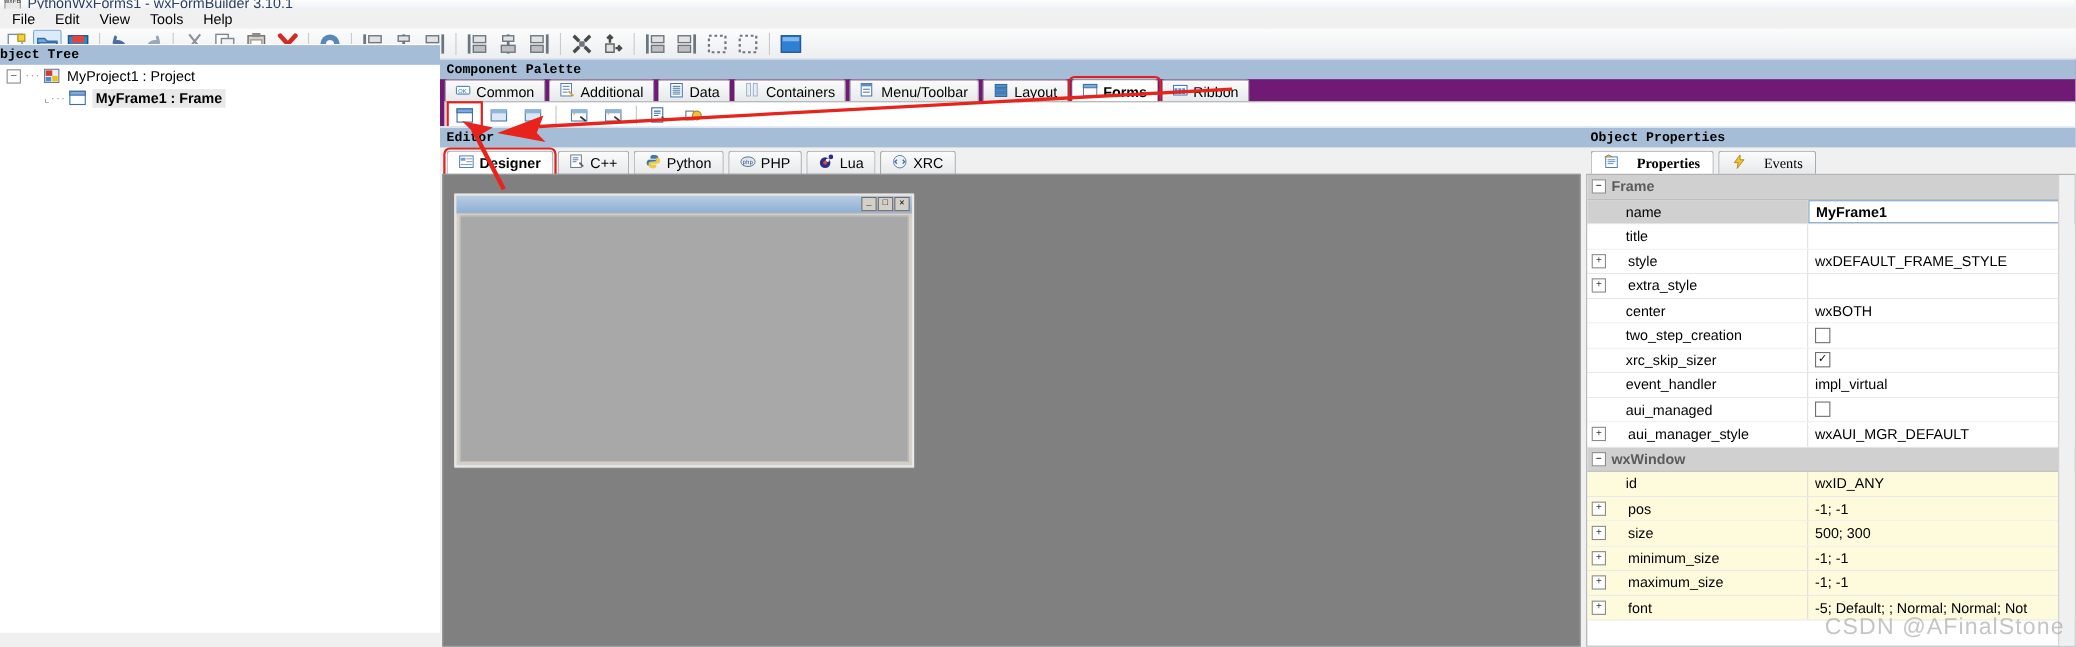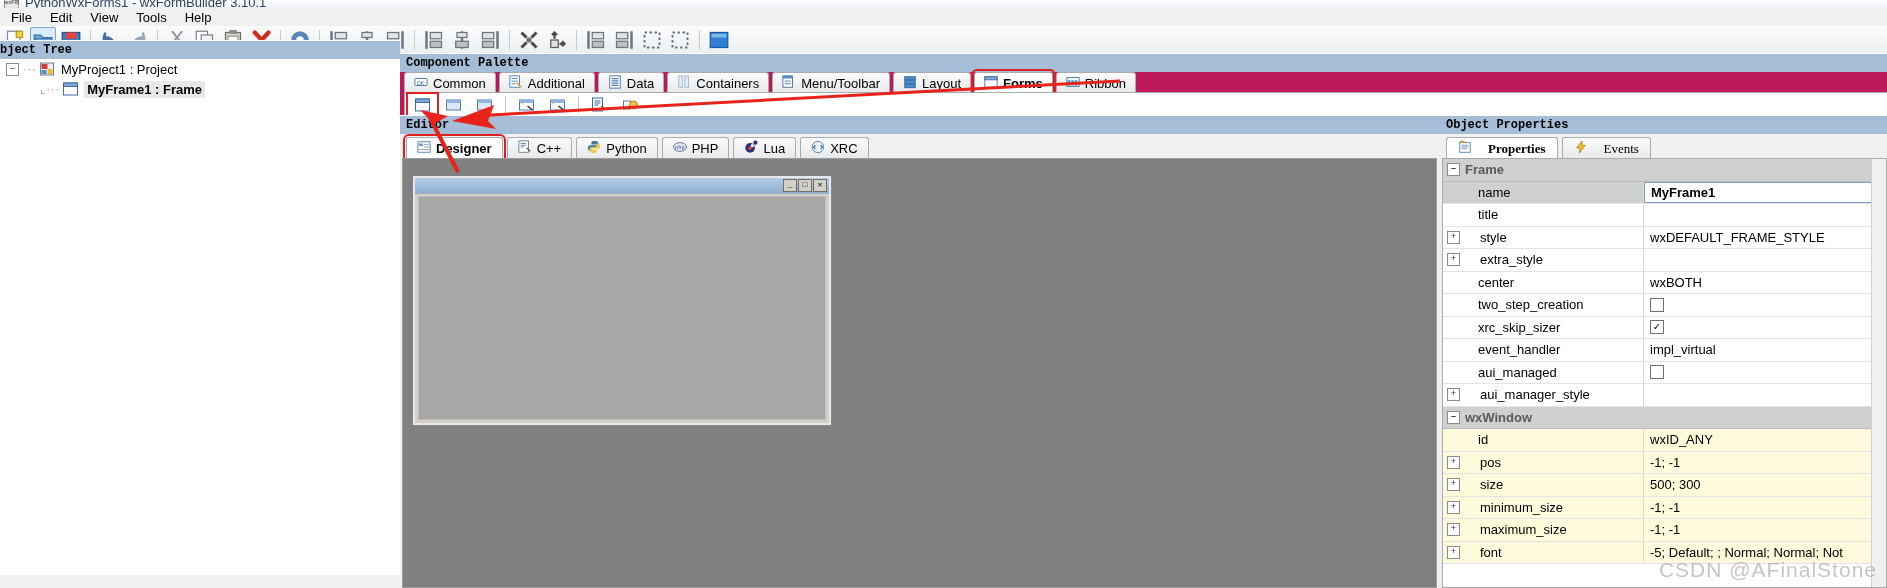--- a/index.html
+++ b/index.html
@@ -59,21 +59,21 @@
   .tnode{display:flex;align-items:center;height:20px;padding-left:6px;font-size:13px;white-space:nowrap;}
   .tnode.lvl2{padding-left:40px;}
   .texp{width:11px;height:11px;border:1px solid #8b8b8b;background:#fff;font-size:9px;
     line-height:9px;text-align:center;color:#333;margin-right:4px;flex:none;}
   .tdots{color:#9a9a9a;margin-right:2px;font-size:11px;letter-spacing:1px;}
   .ticon{width:17px;height:16px;margin-right:5px;flex:none;position:relative;}
   .tlabel{font-size:13px;}
   .tlabel.sel{background:#e8e8e8;font-weight:bold;padding:1px 3px;}
 
   
-  #palette{position:absolute;left:400px;top:53px;width:1487px;height:62px;background:#be185d;}
+  #palette{position:absolute;left:400px;top:53px;width:1487px;height:62px;background:#701a75;}
   #palette .pane-head{width:1487px;padding-left:6px;}
   .pal-tabs{position:absolute;left:4px;top:19px;display:flex;align-items:flex-end;gap:3px;}
   .ptab{
     display:flex;align-items:center;gap:5px;height:20px;padding:0 9px;
     background:linear-gradient(#fbfbfb,#e6e8ea);
     border:1px solid #a9abad;border-bottom:none;border-radius:3px 3px 0 0;
     font-size:13px;white-space:nowrap;cursor:default;position:relative;
   }
   .ptab.active{background:#fff;font-weight:bold;}
   .ptab.hl{outline:2px solid #e02020;outline-offset:1px;}
@@ -620,20 +620,23 @@
           </div>
           <div class="gval">
             <span class="chk"></span>
           </div>
         </div>
         <div class="grow">
           <div class="gname">
             <span class="gexp">+</span>
             <span>aui_manager_style</span>
           </div>
+          <div class="gval">
+            <span>wxAUI_MGR_DEFAULT</span>
+          </div>
         </div>
         <div class="grow gcat">
           <span class="gexp">–</span>
           <span>wxWindow</span>
         </div>
         <div class="grow yellow">
           <div class="gname">
             <span class="gexp blank"></span>
             <span>id</span>
           </div>

